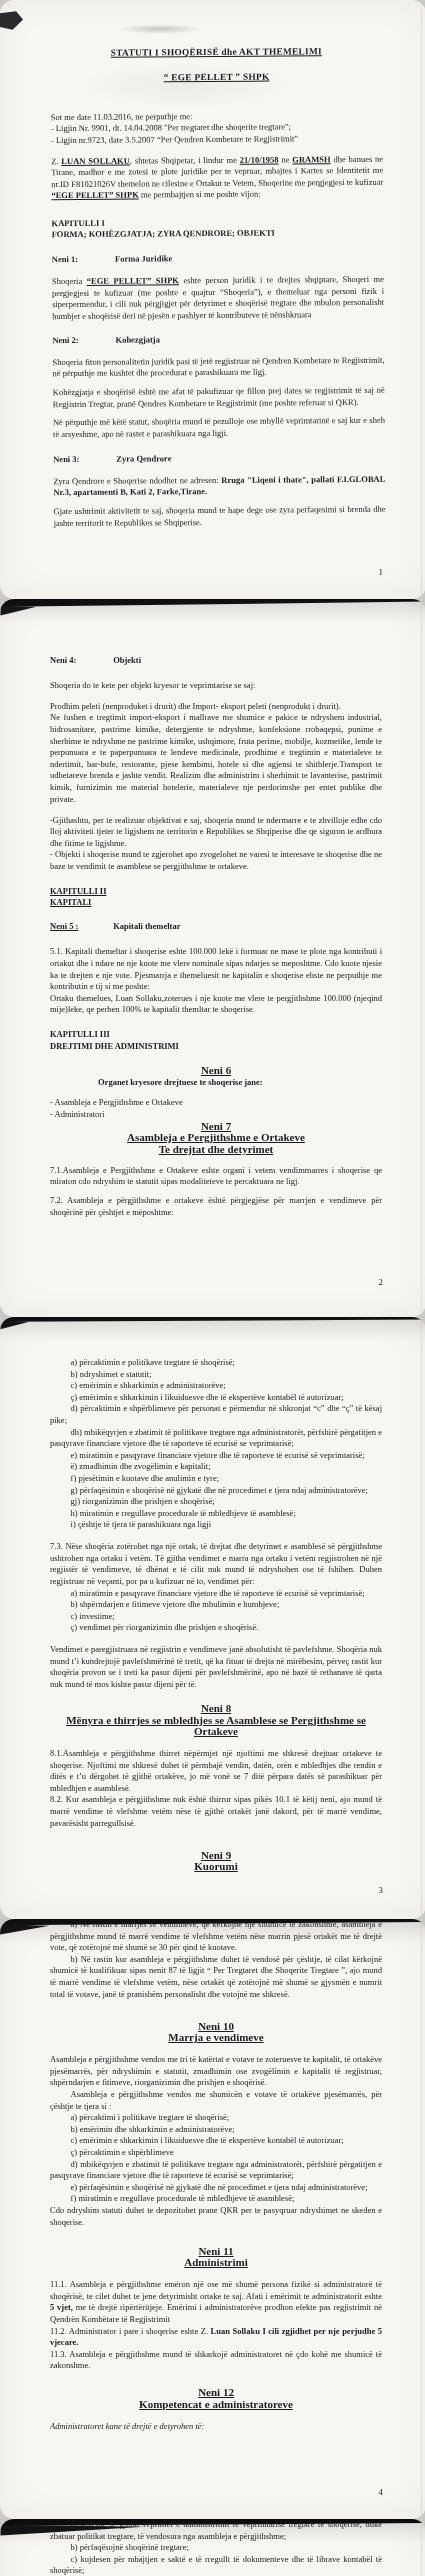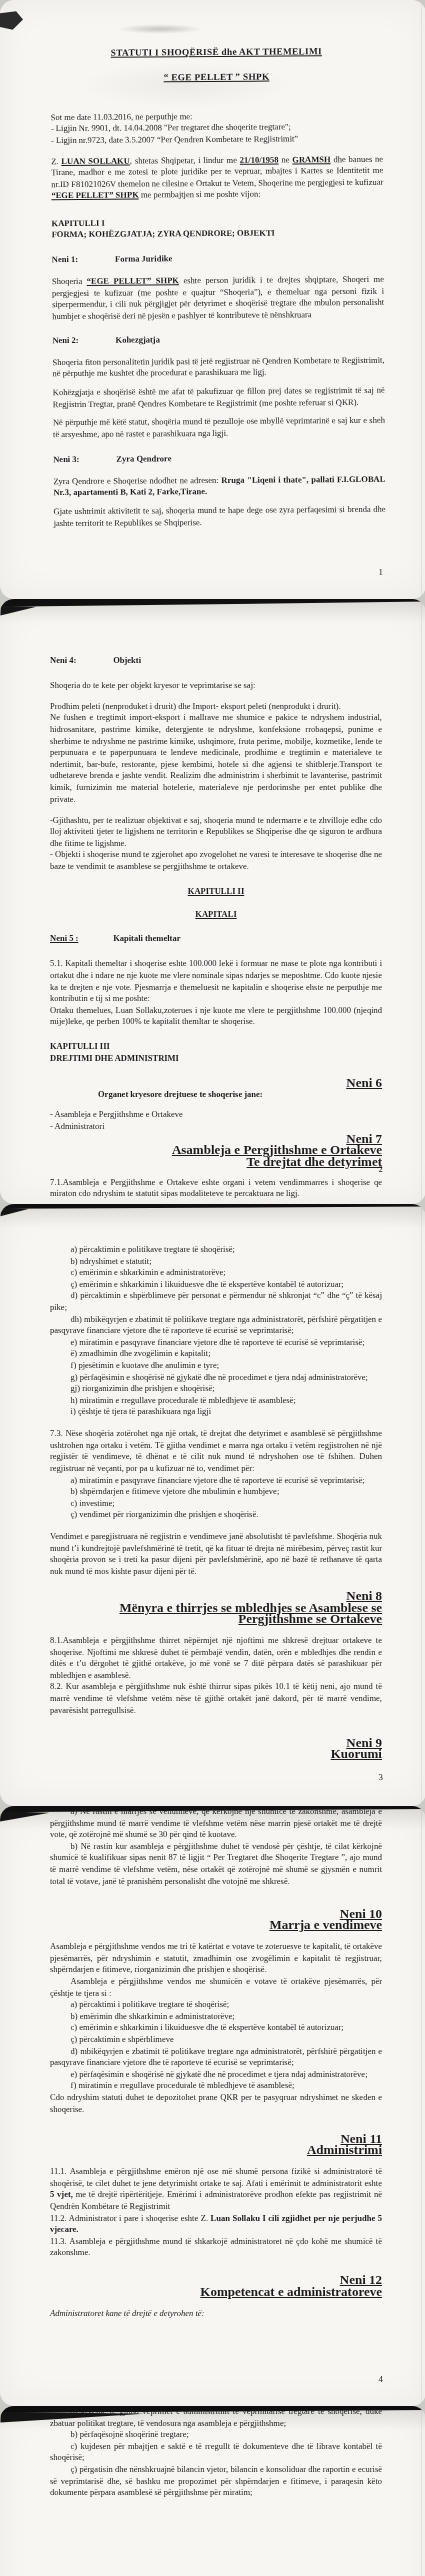--- a/index.html
+++ b/index.html
@@ -12,21 +12,21 @@
   }
   .page {
     position: relative;
     width: 426px;
     background: #f7f6f2;
     overflow: hidden;
     box-shadow: inset 0 0 36px rgba(0,0,0,0.05);
     border-radius: 14px;
   }
   #p1 { height: 599px; }
-  #p2 { height: 605px; }
+  #p2 { height: 718px; }
   #p3 { height: 602px; }
   #p4 { height: 600px; }
   #p5 { height: 605px; }
   .page:not(#p1)::before {
     content: ""; position: absolute; top: 0; left: 0; right: 0; height: 24px;
     background: linear-gradient(180deg, rgba(0,0,0,0.10), transparent);
     pointer-events: none;
   }
   .page::after {
     content: ""; position: absolute; top: 0; right: 3.6px; width: 1px; height: 100%;
@@ -50,25 +50,25 @@
     text-decoration: underline; letter-spacing: 0.3px;
   }
   .para { margin: 0 0 4.6px; }
   .tight { margin-bottom: 0; }
   .li { margin: 0; text-indent: 20.6px; }
   .it { font-style: italic; }
   .b { font-weight: bold; }
   .u { text-decoration: underline; }
 
   .chapter { margin: 0; font-weight: bold; font-size: 8.5px; text-align: left; }
-  .chapter-u { margin: 12px; font-weight: bold; font-size: 8.5px; text-decoration: underline; text-align: center; }
+  .chapter-u { margin: 0; font-weight: bold; font-size: 8.5px; text-decoration: underline; text-align: left; }
   .neni { margin: 0; font-weight: bold; font-size: 8.5px; text-align: left; }
   .neni .lbl { display: inline-block; min-width: 61px; }
   .neni .lbl-u { text-decoration: underline; }
-  .neni-u { margin: 0; font-weight: bold; font-size: 13px; text-decoration: underline; text-align: right; }
+  .neni-u { margin: 0; font-weight: bold; font-size: 11px; text-decoration: underline; text-align: center; }
   .bold-line { font-weight: bold; margin-left: 48px; }
 
   .mt14 { margin-top: 7.2px; } .mt18 { margin-top: 9.3px; } .mt20 { margin-top: 10.3px; }
   .mt24 { margin-top: 12.4px; } .mt26 { margin-top: 13.4px; } .mt30 { margin-top: 15.5px; }
   .mt34 { margin-top: 17.5px; } .mt40 { margin-top: 20.6px; } .mt52 { margin-top: 27px; }
 
   .pageno { position: absolute; right: 43px; bottom: 21.6px; font-size: 8.8px; color: #222; }
   #p2 .pageno { bottom: 30px; }
   #p3 .pageno { bottom: 24px; }
 

